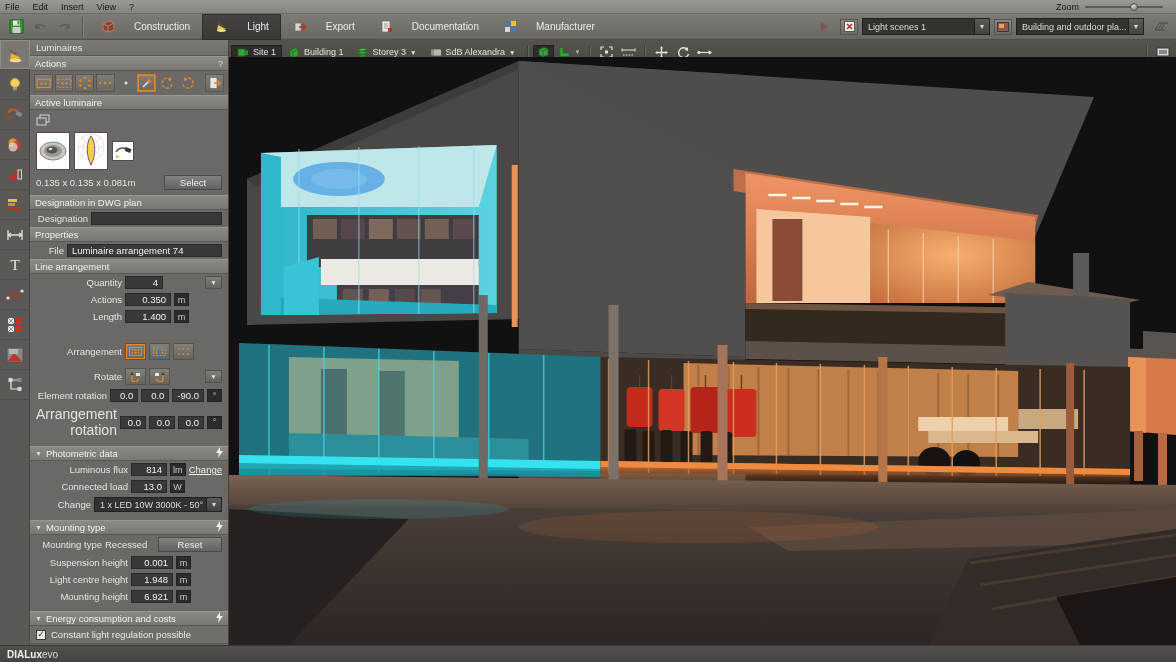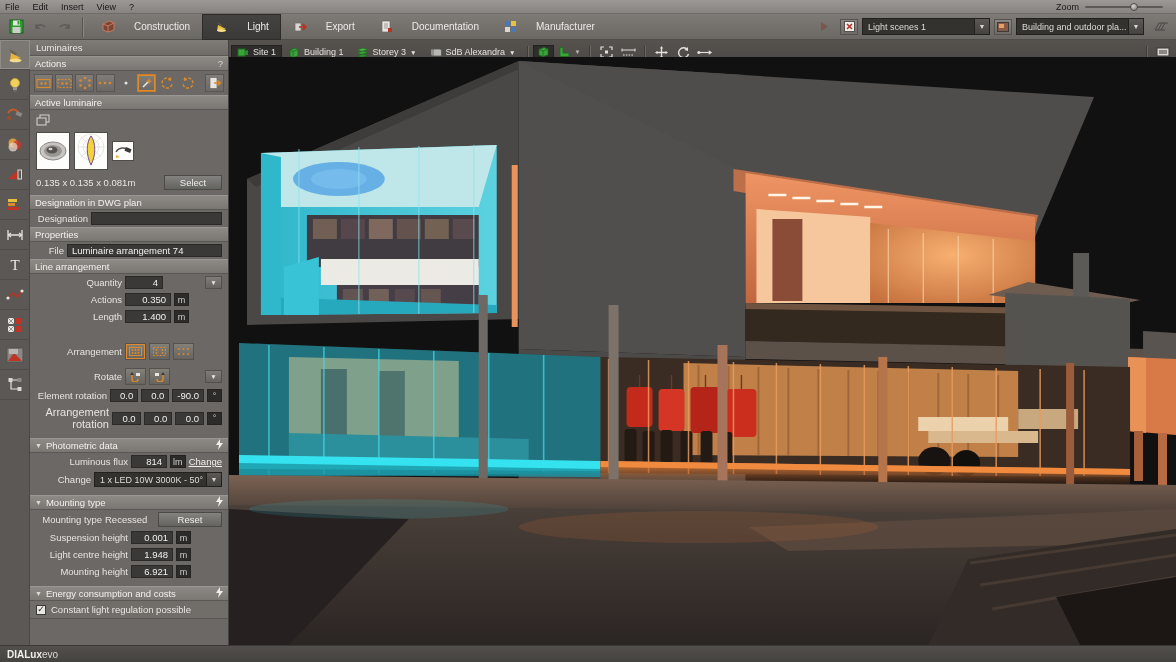--- a/index.html
+++ b/index.html
@@ -524,40 +524,45 @@
         <span class="ddsmall">▼</span>
       </div>
       <div class="row">
         <span class="lbl" style="width:86px">Element rotation</span>
         <span class="field num" style="width:32px">0.0</span>
         <span class="field num" style="width:32px">0.0</span>
         <span class="field num" style="width:32px">-90.0</span>
         <span class="unit">°</span>
       </div>
       <div class="row">
-        <span class="lbl" style="width:86px;font-size:11px">Arrangement rotation</span>
+        <span class="lbl" style="width:86px;font-size:14px">Arrangement rotation</span>
         <span class="field num" style="width:32px">0.0</span>
         <span class="field num" style="width:32px">0.0</span>
         <span class="field num" style="width:32px">0.0</span>
         <span class="unit">°</span>
       </div>
 
       <div class="spacer6"></div>
       <div class="sec">
         <span class="tri">▼</span>
         <span>Photometric data</span>
         <span class="bolt"><svg width="7" height="11" viewBox="0 0 7 11">
               <path d="M4 0 L0 6 L3 6 L2 11 L7 4 L4 4 Z" fill="#f0eeea"></path>
             </svg></span>
       </div>
       <div class="row">
         <span class="lbl" style="width:92px">Luminous flux</span>
         <span class="field num" style="width:36px">814</span>
         <span class="unit">lm</span>
         <span class="link">Change</span>
+      </div>
+      <div class="row">
+        <span class="lbl" style="width:92px">Connected load</span>
+        <span class="field num" style="width:36px">13.0</span>
+        <span class="unit">W</span>
       </div>
       <div class="row">
         <span class="lbl" style="width:92px">Change</span>
         <span class="dropdown" style="flex:1;height:15px">
           <span class="dd-text">1 x LED 10W 3000K - 50°</span>
           <span class="dd-arrow">▼</span>
         </span>
       </div>
 
       <div class="spacer6"></div>

